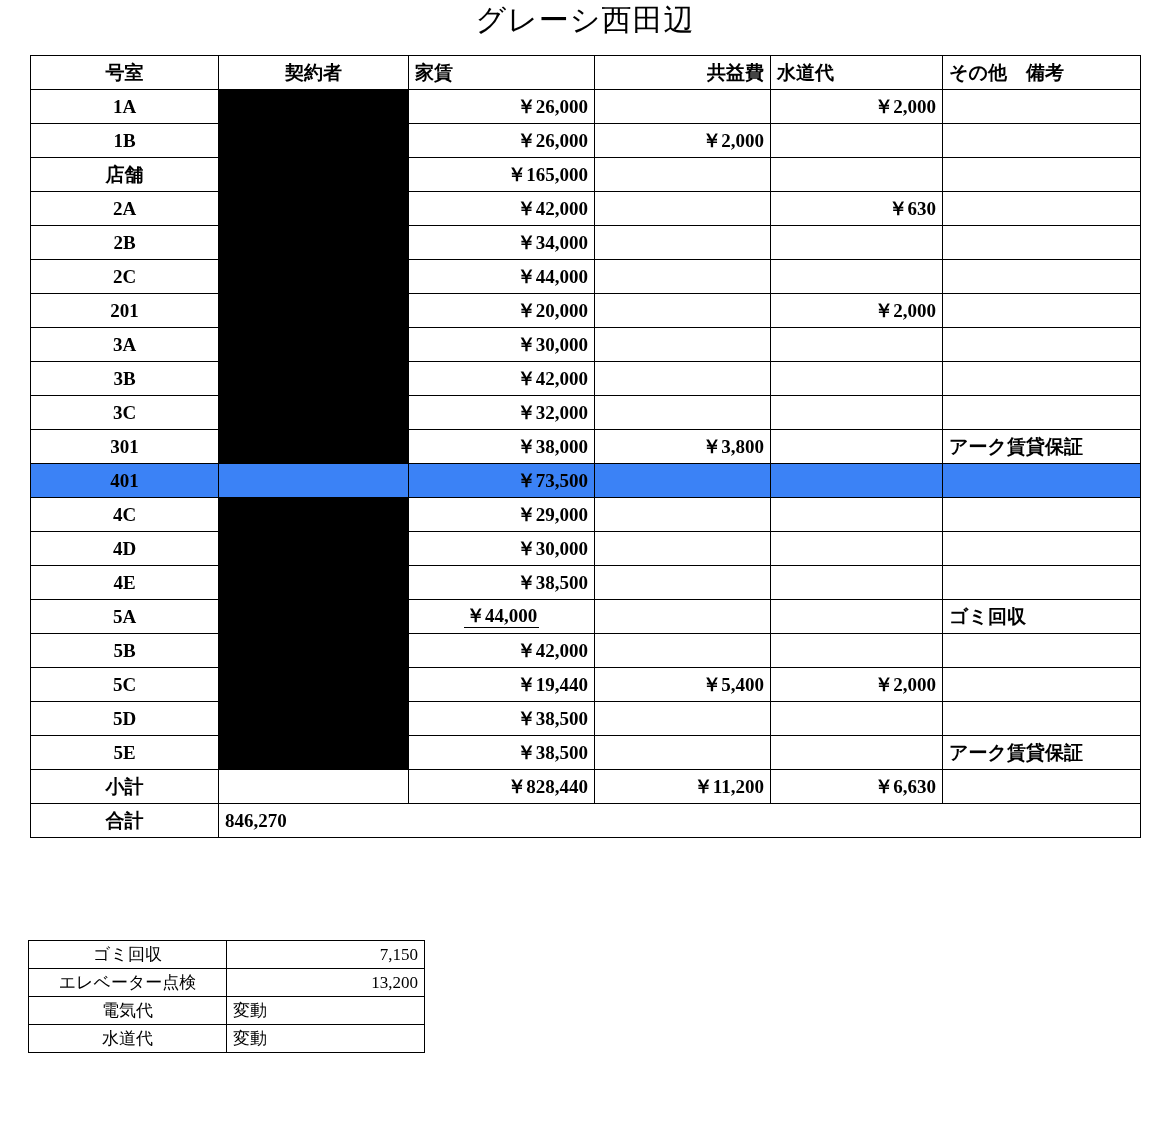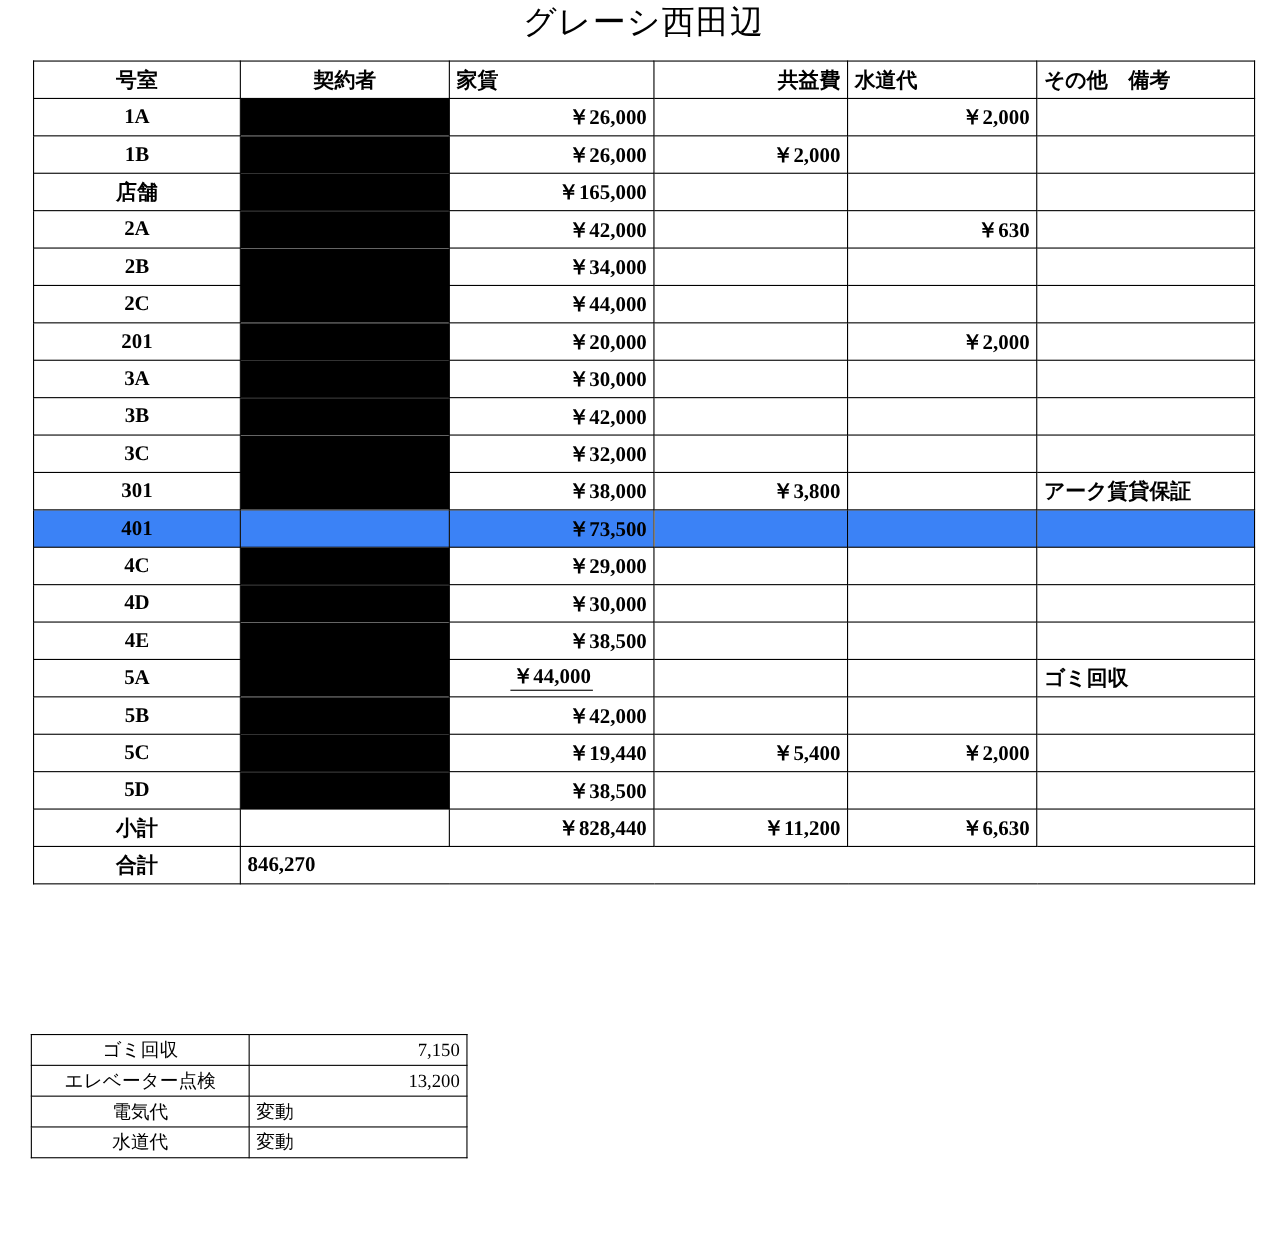--- a/index.html
+++ b/index.html
@@ -270,20 +270,28 @@
           <td class="other"></td>
         </tr>
         <tr>
           <td class="room">5D</td>
           <td class="tenant-black"></td>
           <td class="money">￥38,500</td>
           <td class="money"></td>
           <td class="money"></td>
           <td class="other"></td>
         </tr>
+        <tr>
+          <td class="room">5E</td>
+          <td class="tenant-black"></td>
+          <td class="money">￥38,500</td>
+          <td class="money"></td>
+          <td class="money"></td>
+          <td class="other">アーク賃貸保証</td>
+        </tr>
         <tr class="subtotal">
           <td class="room">小計</td>
           <td></td>
           <td class="money">￥828,440</td>
           <td class="money">￥11,200</td>
           <td class="money">￥6,630</td>
           <td class="other"></td>
         </tr>
         <tr class="total">
           <td class="room">合計</td>

